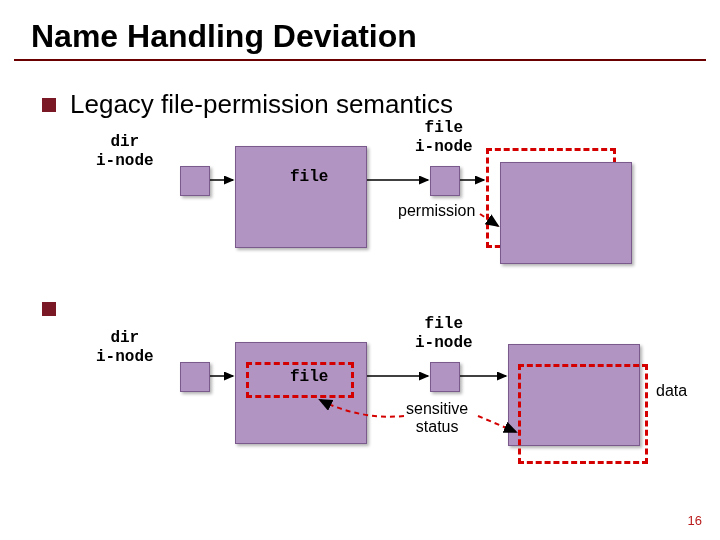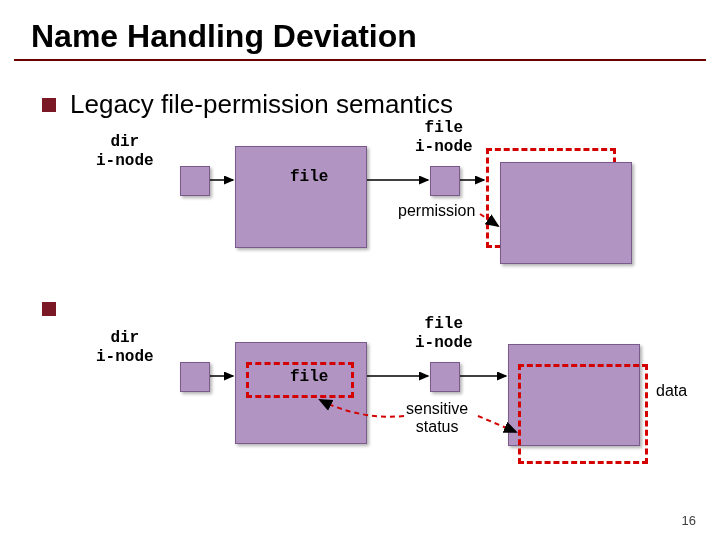--- a/index.html
+++ b/index.html
@@ -77,24 +77,24 @@
     box-sizing: border-box;
   }
   .filetag {
     position: absolute;
     font-family: "Courier New", monospace;
     font-weight: bold;
     font-size: 16px;
   }
   .pagenum {
     position: absolute;
-    right: 24px;
+    right: 18px;
     bottom: 12px;
     font-size: 13px;
-    color: #404040;
+    color: #b91c1c;
     text-align: center;
   }
   svg.conn {
     position: absolute;
     left: 0; top: 0;
     width: 100%; height: 100%;
     pointer-events: none;
   }
 </style>
 </head>

